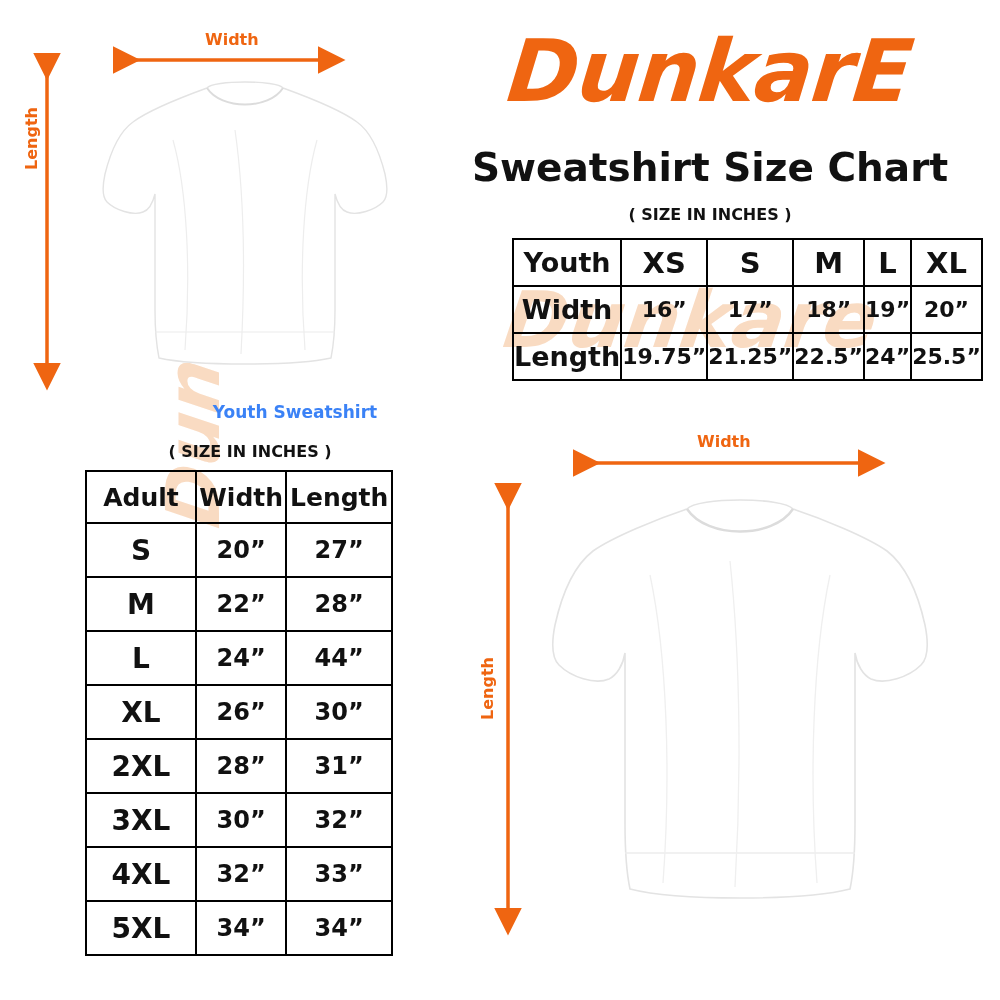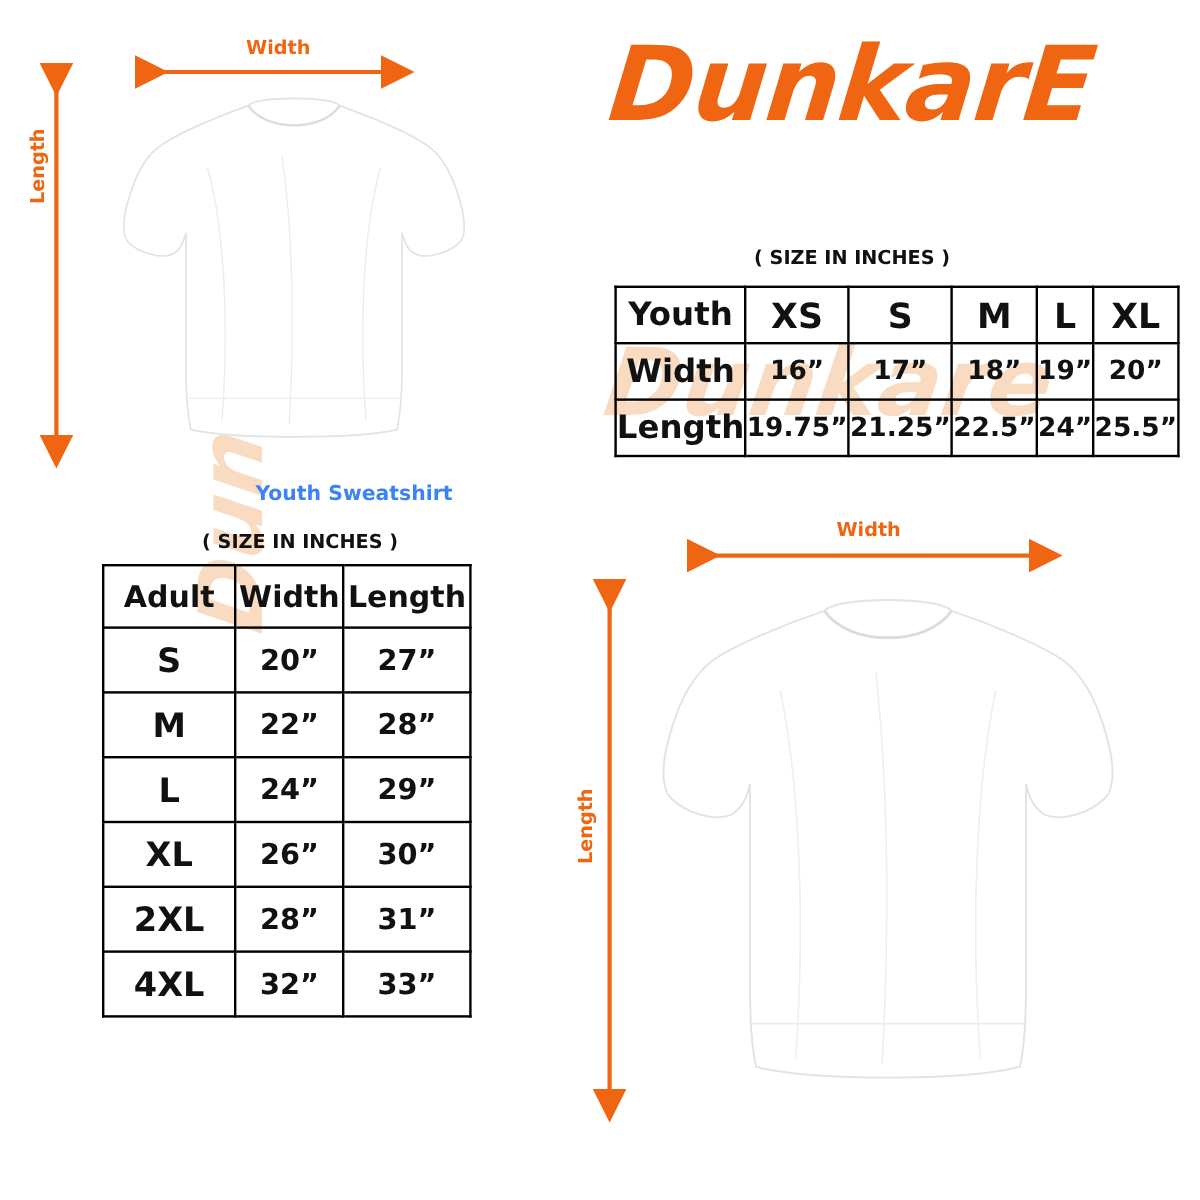--- a/index.html
+++ b/index.html
@@ -224,20 +224,21 @@
       <path d="M78,70 C92,120 96,200 90,280"></path>
       <path d="M222,70 C208,120 204,200 210,280"></path>
       <path d="M140,60 C150,130 150,210 146,284"></path>
     </g>
   </svg>
   <div class="dim-label" id="youth-width-label">Width</div>
   <div class="dim-label" id="youth-length-label">Length</div>
   <div class="caption" id="youth-caption">Youth Sweatshirt</div>
 
   <div class="brand">DunkarE</div>
+  <div class="chart-title">Sweatshirt Size Chart</div>
   <div class="units-top">( SIZE IN INCHES )</div>
 
   <table id="youth-table">
     <tbody>
       <tr>
         <td class="hdr-label">Youth</td>
         <td class="hdr-size">XS</td>
         <td class="hdr-size">S</td>
         <td class="hdr-size">M</td>
         <td class="hdr-size">L</td>
@@ -276,36 +277,46 @@
         <td class="val">27”</td>
       </tr>
       <tr>
         <td class="size">M</td>
         <td class="val">22”</td>
         <td class="val">28”</td>
       </tr>
       <tr>
         <td class="size">L</td>
         <td class="val">24”</td>
-        <td class="val">29”</td>
+        <td class="val">44”</td>
       </tr>
       <tr>
         <td class="size">XL</td>
         <td class="val">26”</td>
         <td class="val">30”</td>
       </tr>
       <tr>
         <td class="size">2XL</td>
         <td class="val">28”</td>
         <td class="val">31”</td>
       </tr>
       <tr>
+        <td class="size">3XL</td>
+        <td class="val">30”</td>
+        <td class="val">32”</td>
+      </tr>
+      <tr>
         <td class="size">4XL</td>
         <td class="val">32”</td>
         <td class="val">33”</td>
+      </tr>
+      <tr>
+        <td class="size">5XL</td>
+        <td class="val">34”</td>
+        <td class="val">34”</td>
       </tr>
     </tbody>
   </table>
 
   <svg class="shirt" style="left:545px; top:485px; width:390px; height:450px;" viewBox="0 0 390 450">
     <g fill="#ffffff" stroke="#e3e3e3" stroke-width="1.6">
       <path d="M142,24 C152,12 238,12 248,24 C278,34 322,52 342,66
                C360,80 372,104 380,140 C384,160 382,174 376,180
                C364,192 340,200 326,194 C318,190 312,180 310,168
                L310,338 C310,368 308,390 305,404

